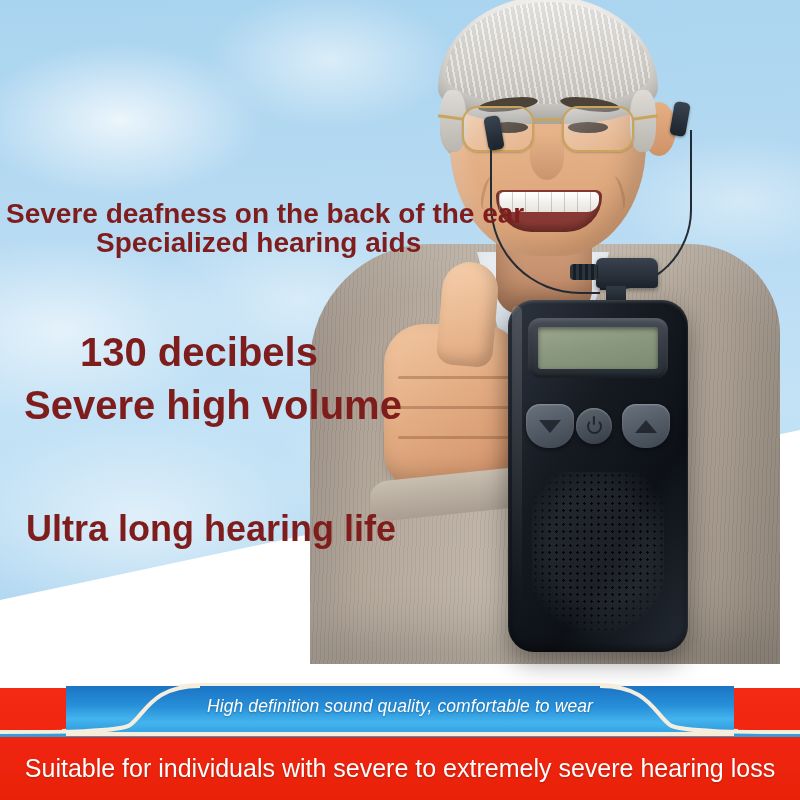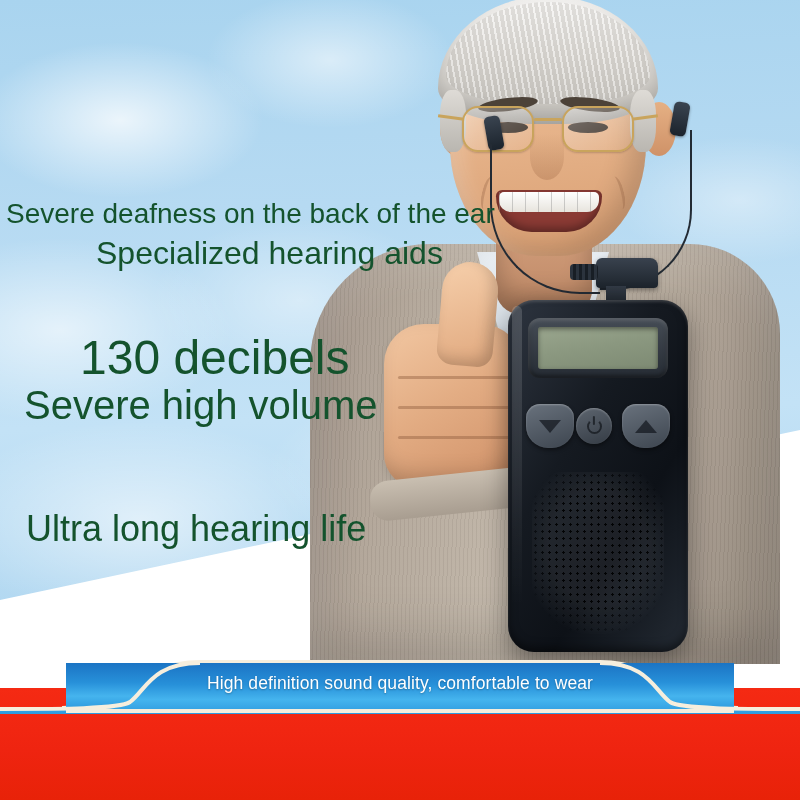--- a/index.html
+++ b/index.html
@@ -223,29 +223,29 @@
     background-image:radial-gradient(rgba(0,0,0,.85) 1.1px, rgba(255,255,255,.07) 1.3px);
     background-size:7px 7px;
     border-radius:8px;
     opacity:.95;
     -webkit-mask-image:radial-gradient(ellipse 78px 92px at 50% 46%, #000 62%, rgba(0,0,0,.35) 88%, transparent 100%);
             mask-image:radial-gradient(ellipse 78px 92px at 50% 46%, #000 62%, rgba(0,0,0,.35) 88%, transparent 100%);
   }
 
   
   .copy{ position:absolute; left:0; top:0; width:800px; }
-  .hl{ color:#14532d; font-weight:400; white-space:nowrap; position:absolute; }
+  .hl{ color:#7f1d1d; font-weight:700; white-space:nowrap; position:absolute; }
   .hl-1{ left:6px;  top:198px; font-size:28px; }
-  .hl-2{ left:96px; top:235px; font-size:32px; }
-  .hl-3{ left:80px; top:330px; font-size:48px; }
+  .hl-2{ left:96px; top:227px; font-size:28px; }
+  .hl-3{ left:80px; top:330px; font-size:40px; }
   .hl-4{ left:24px; top:383px; font-size:40px; }
   .hl-5{ left:26px; top:508px; font-size:36px; }
 
   
-  .banner-wrap{ position:absolute; left:0; top:652px; width:656px; height:62px; }
+  .banner-wrap{ position:absolute; left:0; top:675px; width:656px; height:62px;font-style:italic; }
   .banner-text{
     position:absolute; left:0; top:0; width:800px; height:62px;
     display:flex; align-items:center; justify-content:center;
     color:#ffffff; font-size:17.5px; letter-spacing:.1px;
     text-shadow:0 1px 2px rgba(0,0,0,.28);
     pointer-events:none;
   }
 
   
   .red-band{
@@ -361,14 +361,15 @@
       <path d="M0,57 C62,57 126,57 126,57 C138,57 138,11 200,11 L600,11 C662,11 662,57 674,57 C674,57 738,57 800,57 L800,62 L0,62 Z" fill="none"></path>
       <path d="M66,11 L734,11 L734,57 L66,57 Z" fill="url(#bannerGrad)"></path>
       <path d="M0,62 L0,57 C60,57 120,57 130,50 C146,38 152,11 200,11 L600,11 C648,11 654,38 670,50 C680,57 740,57 800,57 L800,62 Z" fill="url(#bannerGrad)"></path>
       <path d="M0,57 C60,57 120,57 130,50 C146,38 152,11 200,11" fill="none" stroke="#f6eedd" stroke-width="4"></path>
       <path d="M800,57 C740,57 680,57 670,50 C654,38 648,11 600,11" fill="none" stroke="#f6eedd" stroke-width="4"></path>
       <path d="M66,59 L734,59" stroke="#f6eedd" stroke-width="4" fill="none"></path>
     </svg>
     <div class="banner-text">High definition sound quality, comfortable to wear</div>
   </div>
 
+  <div class="red-caption">Suitable for individuals with severe to extremely severe hearing loss</div>
 
 </div>
 
 </body></html>

